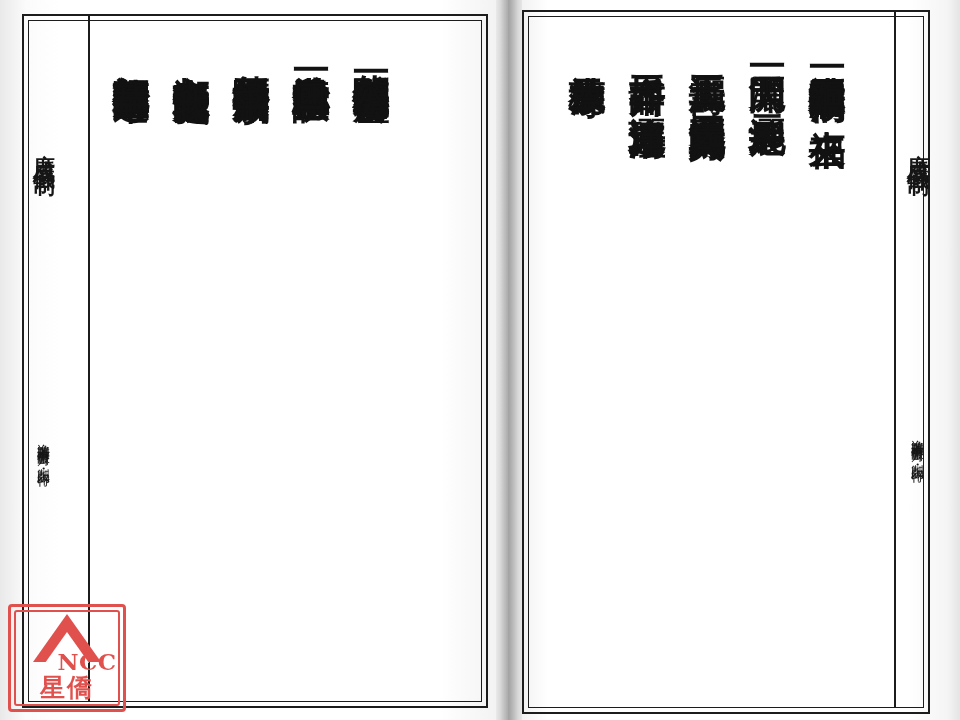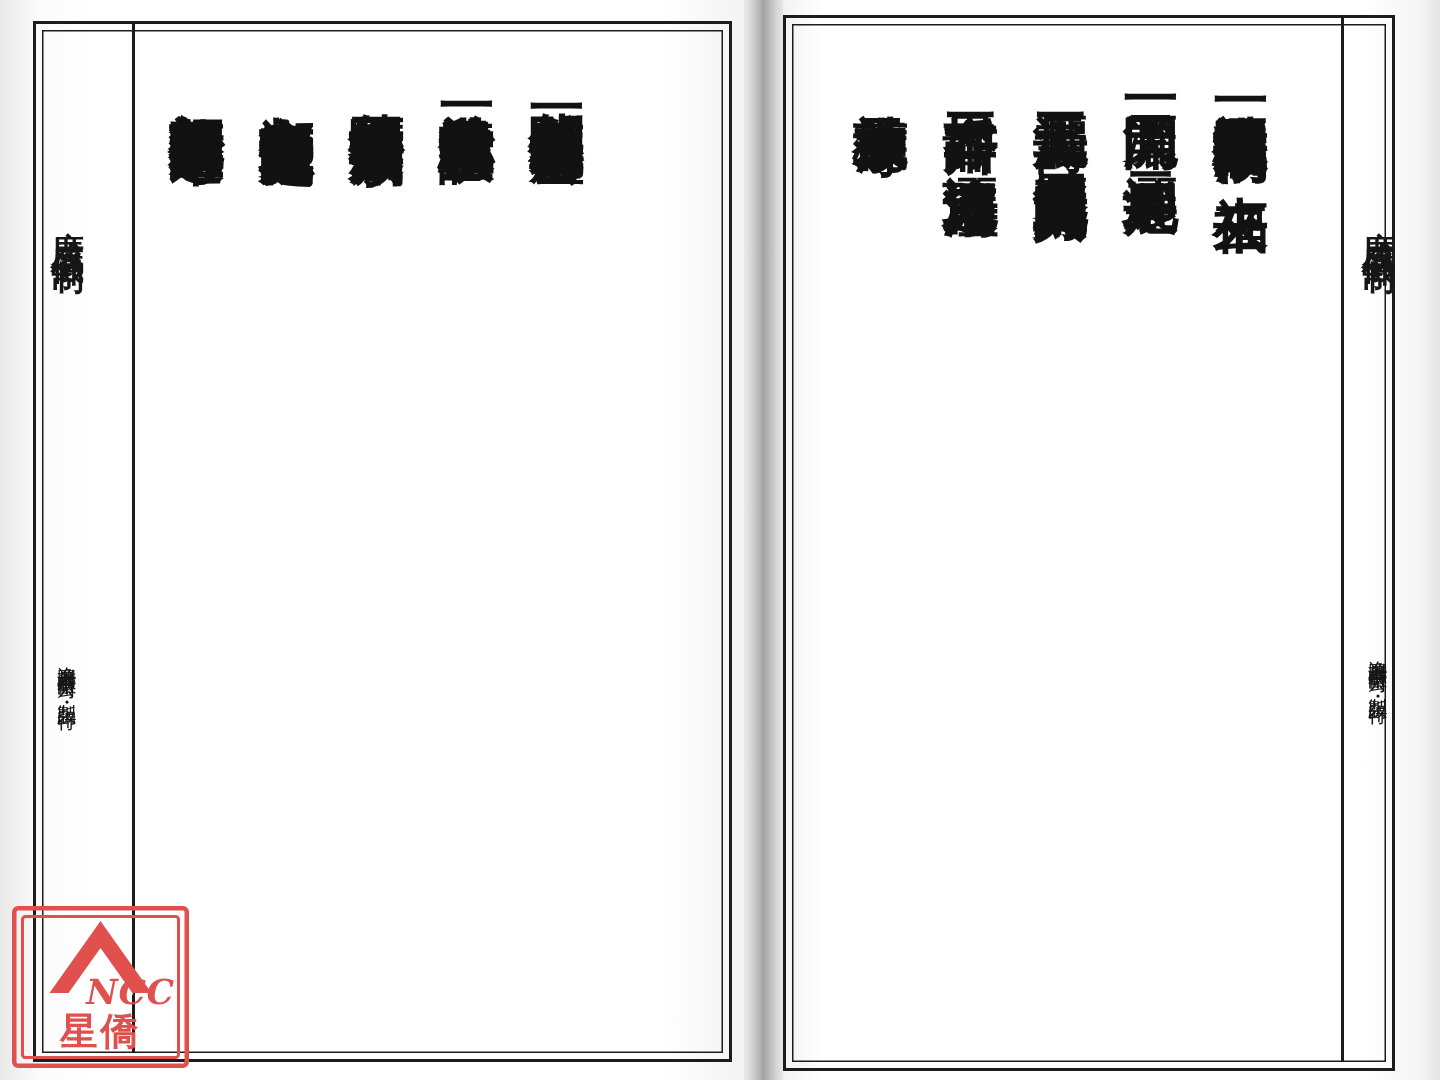--- a/index.html
+++ b/index.html
@@ -155,21 +155,20 @@
     border-right: 22px solid transparent;
     border-bottom: 31px solid #ffffff;
   }
   #stamp .letters {
     position: absolute;
     left: 0;
     right: 0;
     top: 44px;
     text-align: center;
     font-family: "DejaVu Serif", serif;
-    font-style: italic;
     font-weight: 700;
     font-size: 23px;
     color: #e0514e;
     letter-spacing: 0.02em;
     padding-left: 40px;
   }
   #stamp .cn {
     position: absolute;
     left: 0;
     right: 0;

